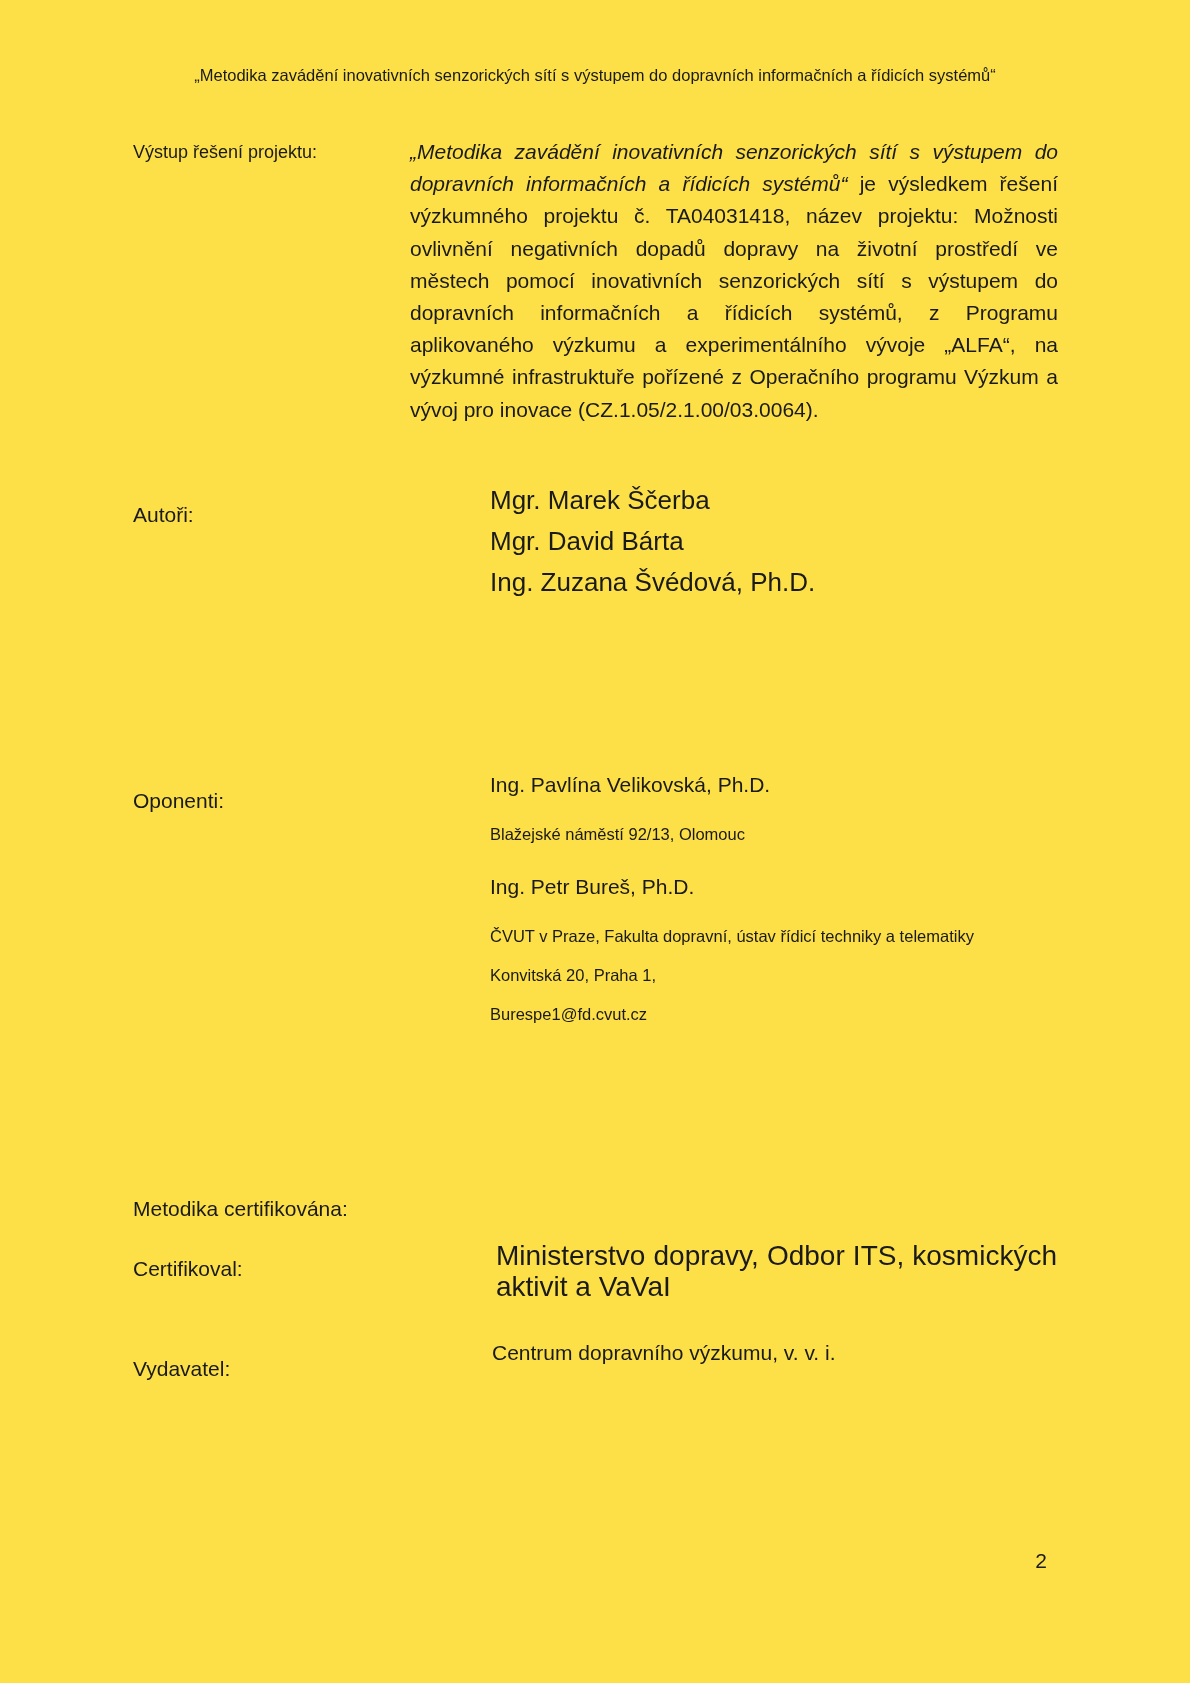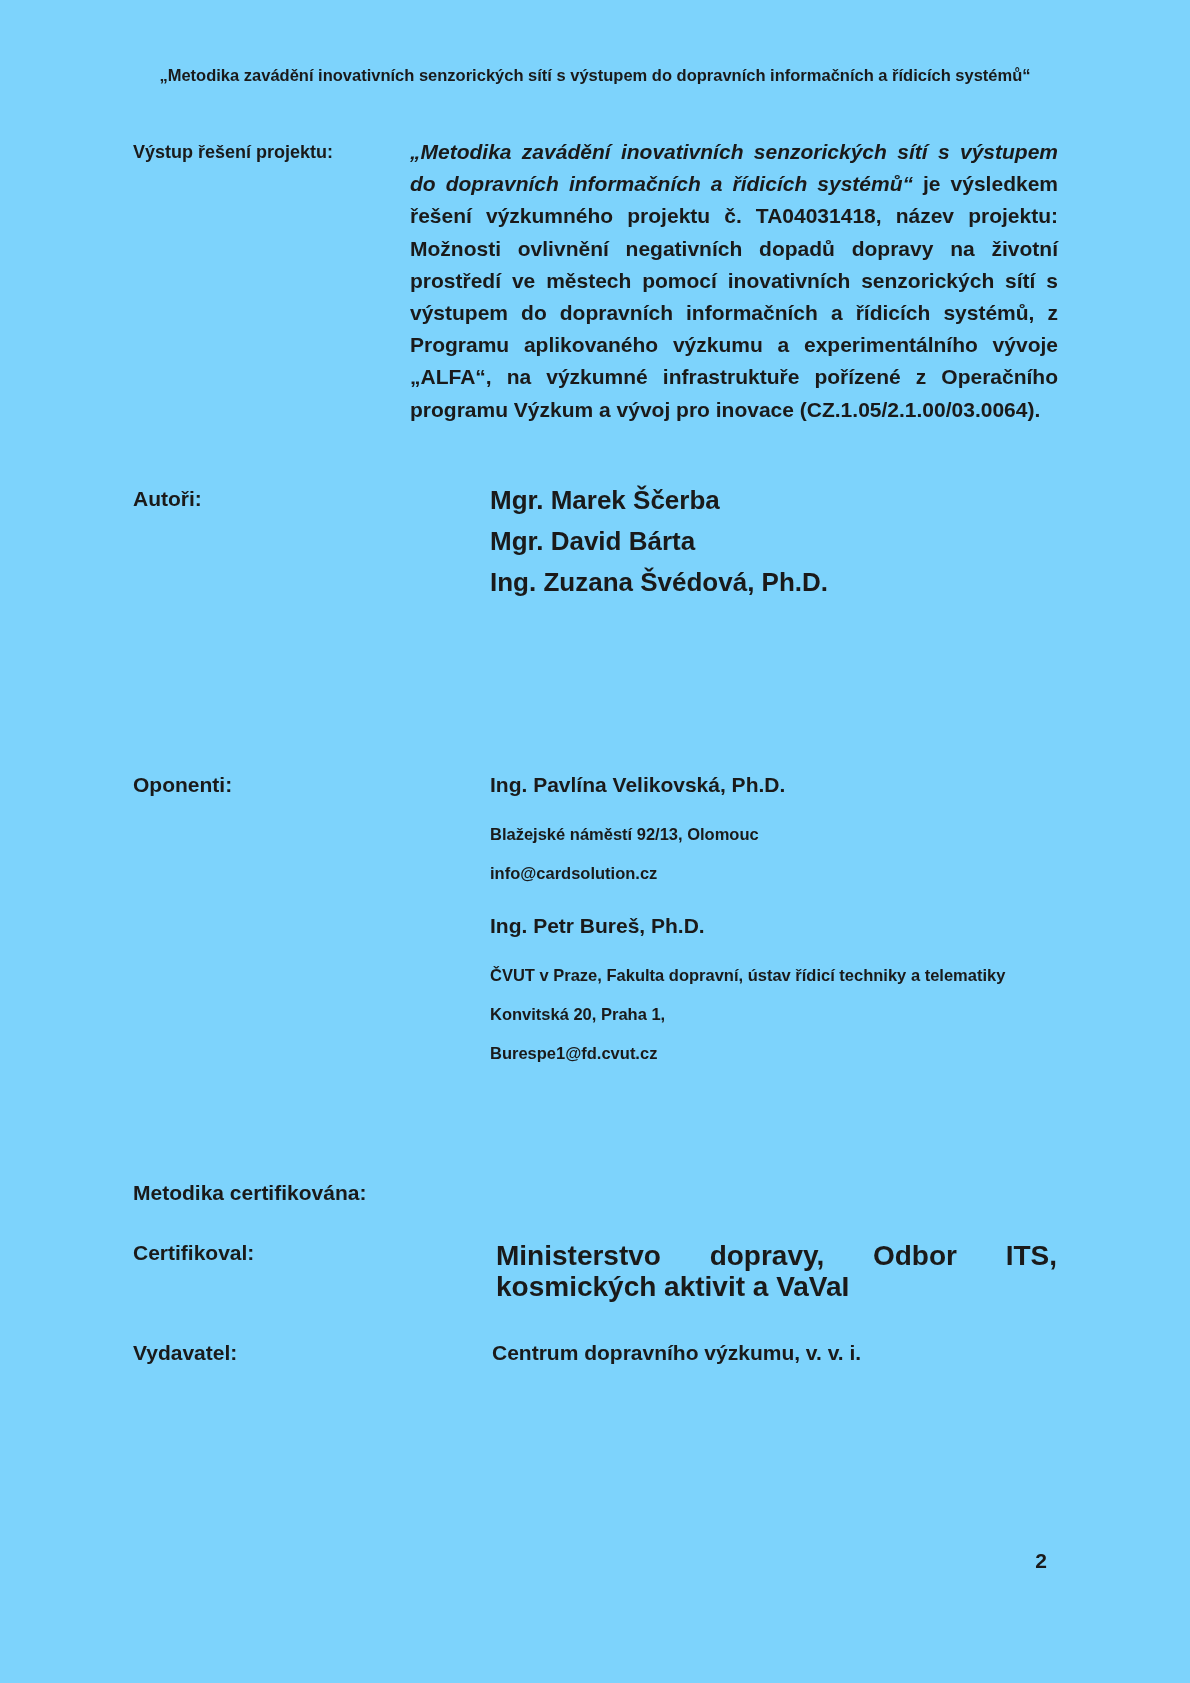--- a/index.html
+++ b/index.html
@@ -8,39 +8,39 @@
     height: 1683px;
     position: relative;
     background: #ffffff;
     color: #1a1a1a;
     font-family: "Liberation Sans", sans-serif;
     overflow: hidden;
   }
   .page {
     position: absolute;
     inset: 0;
-    background: #7dd3fc;
-    font-weight: bold;
+    background: #fde047;
   }
   .doc-header {
     position: absolute;
     top: 64px;
     left: 133px;
     width: 924px;
     text-align: center;
     font-size: 16.5px;
     line-height: 22px;
     white-space: nowrap;
   }
   .label {
     position: absolute;
     left: 133px;
     font-size: 21px;
     line-height: 26px;
     white-space: nowrap;
+    margin-top: 16px;
   }
   .label-small {
     position: absolute;
     left: 133px;
     font-size: 18px;
     line-height: 24px;
     white-space: nowrap;
   }
   .project-paragraph {
     position: absolute;
@@ -127,21 +127,20 @@
     <div class="author-line">Mgr. David Bárta</div>
     <div class="author-line">Ing. Zuzana Švédová, Ph.D.</div>
   </div>
 
   <div class="label" style="top: 772px;">Oponenti:</div>
 
   <div class="opponents-col">
     <div class="opponent-group">
       <div class="opponent-name">Ing. Pavlína Velikovská, Ph.D.</div>
       <div class="opponent-detail">Blažejské náměstí 92/13, Olomouc</div>
-      <div class="opponent-detail">info@cardsolution.cz</div>
     </div>
     <div class="opponent-group">
       <div class="opponent-name">Ing. Petr Bureš, Ph.D.</div>
       <div class="opponent-detail">ČVUT v Praze, Fakulta dopravní, ústav řídicí techniky a telematiky</div>
       <div class="opponent-detail">Konvitská 20, Praha 1,</div>
       <div class="opponent-detail">Burespe1@fd.cvut.cz</div>
     </div>
   </div>
 
   <div class="label" style="top: 1180px;">Metodika certifikována:</div>

